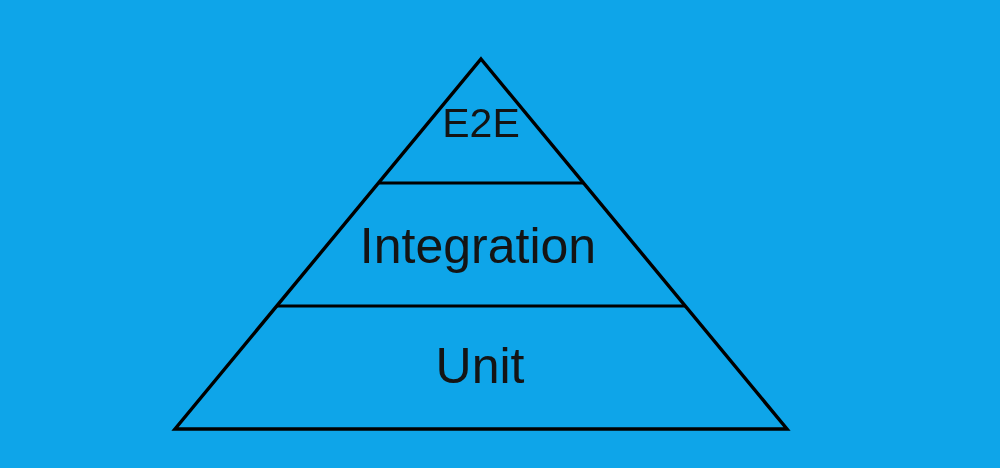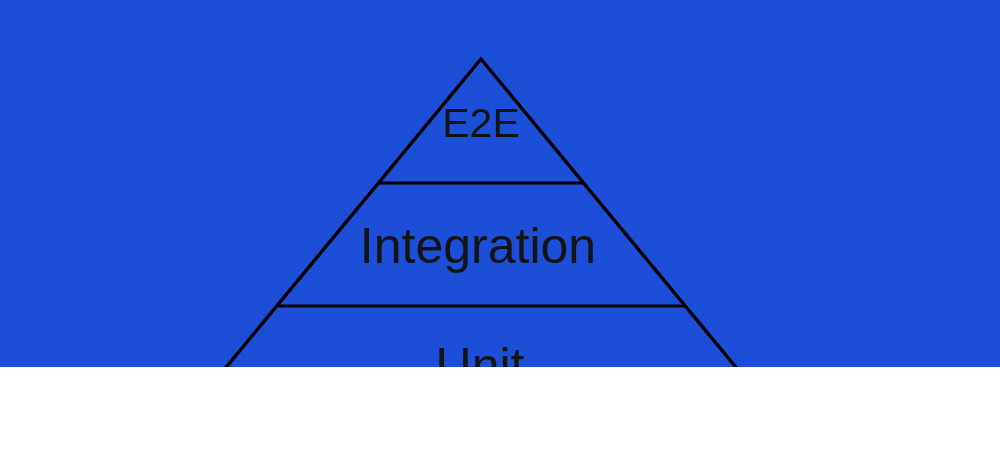--- a/index.html
+++ b/index.html
@@ -3,22 +3,22 @@
 <meta charset="utf-8">
 <style>
   html, body {
     margin: 0;
     padding: 0;
     background: #ffffff;
   }
   .stage {
     position: relative;
     width: 1000px;
-    height: 367px;
-    background: #1d4ed8;
+    height: 468px;
+    background: #0ea5e9;
     overflow: hidden;
     font-family: "Liberation Sans", "DejaVu Sans", sans-serif;
   }
   svg {
     display: block;
   }
   .pyramid-outline {
     fill: none;
     stroke: #000000;
     stroke-width: 3.4;

